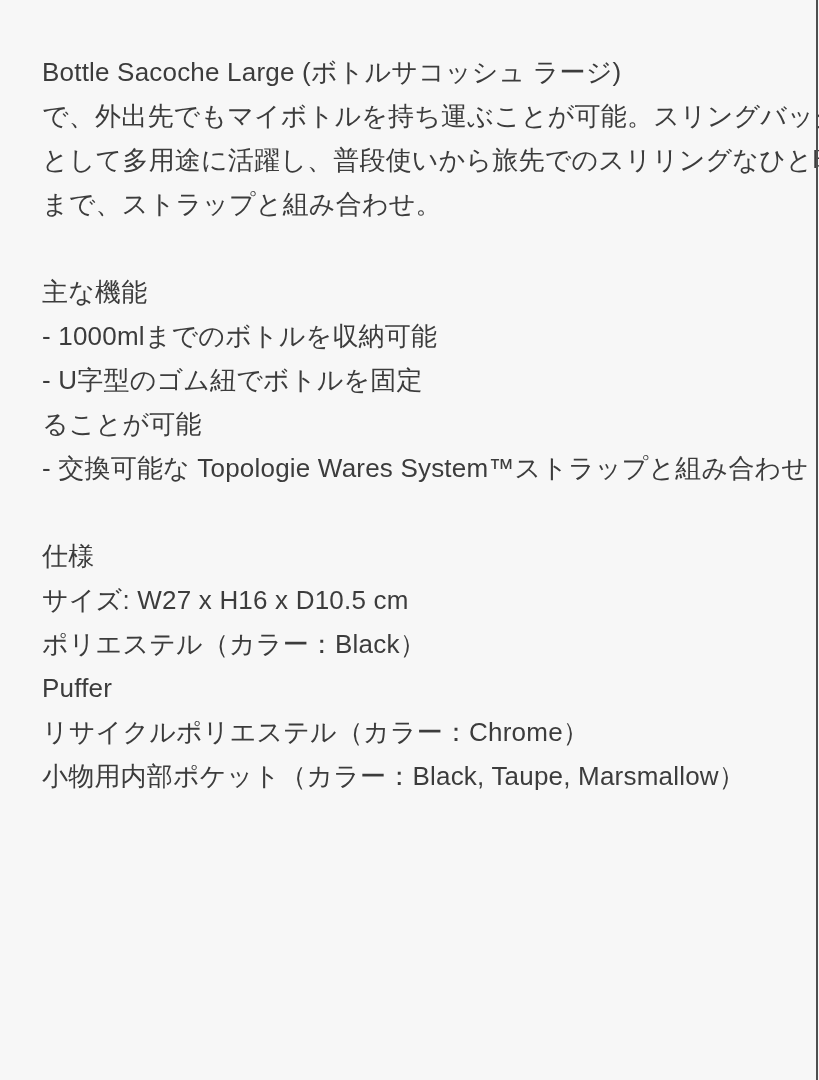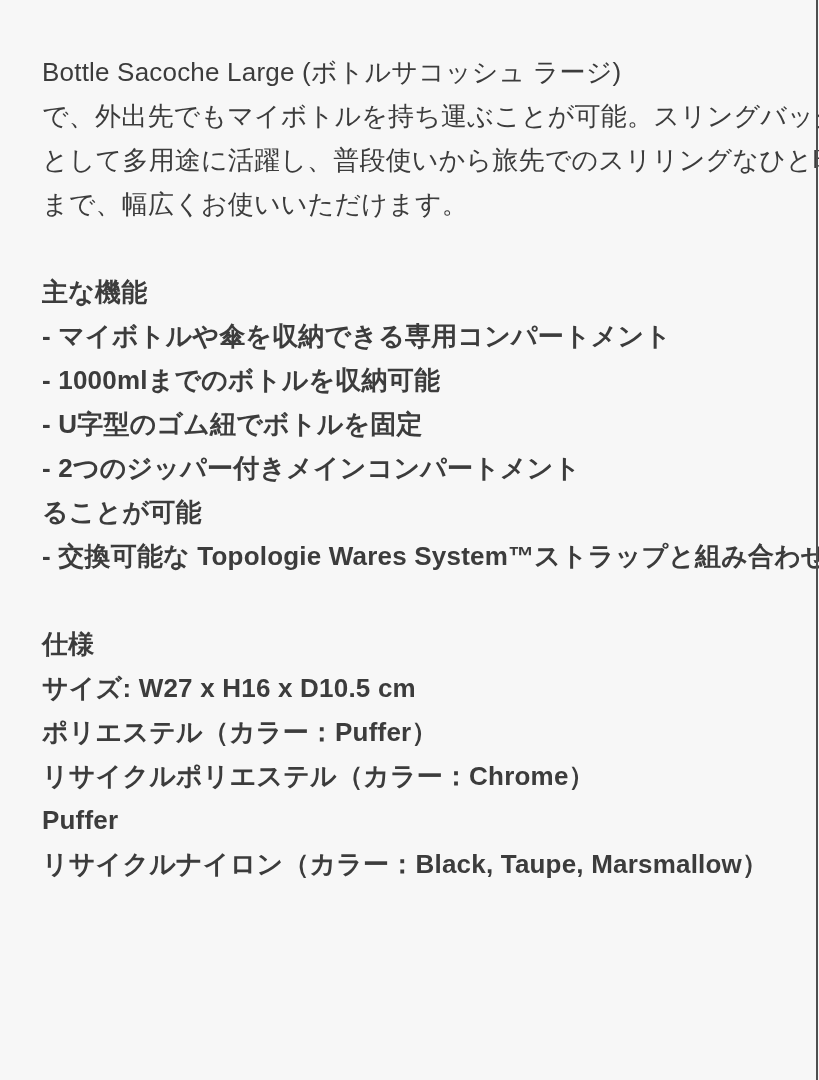--- a/index.html
+++ b/index.html
@@ -21,57 +21,55 @@
     left: 0;
     width: 819px;
     padding: 46px 20px 0 38px;
     box-sizing: border-box;
     font-size: 26px;
     line-height: 44px;
     letter-spacing: 0.2px;
     white-space: nowrap;
   }
   .section { margin: 4px; }
-  .section + .section { margin-top: 44px; font-weight: bold; }
+  .section + .section { margin-top: 44px; }
   .line { height: 44px; }
   .edge-line {
     position: absolute;
     top: 0;
     right: 1px;
     width: 2px;
     height: 1080px;
     background: #4f4f4f;
   }
 </style>
 </head>
 <body>
 
 <div class="content">
 
   <div class="section">
     <div class="line">Bottle Sacoche Large (ボトルサコッシュ ラージ)</div>
     <div class="line">で、外出先でもマイボトルを持ち運ぶことが可能。スリングバッグ</div>
     <div class="line">として多用途に活躍し、普段使いから旅先でのスリリングなひと時</div>
-    <div class="line">まで、幅広くお使いいただけます。</div>
+    <div class="line">まで、ストラップと組み合わせ。</div>
   </div>
 
   <div class="section">
     <div class="line">主な機能</div>
-    <div class="line">- マイボトルや傘を収納できる専用コンパートメント</div>
     <div class="line">- 1000mlまでのボトルを収納可能</div>
     <div class="line">- U字型のゴム紐でボトルを固定</div>
-    <div class="line">- 2つのジッパー付きメインコンパートメント</div>
     <div class="line">ることが可能</div>
     <div class="line">- 交換可能な Topologie Wares System™ストラップと組み合わせ</div>
   </div>
 
   <div class="section">
     <div class="line">仕様</div>
     <div class="line">サイズ: W27 x H16 x D10.5 cm</div>
-    <div class="line">ポリエステル（カラー：Puffer）</div>
+    <div class="line">ポリエステル（カラー：Black）</div>
+    <div class="line">Puffer</div>
     <div class="line">リサイクルポリエステル（カラー：Chrome）</div>
-    <div class="line">Puffer</div>
-    <div class="line">リサイクルナイロン（カラー：Black, Taupe, Marsmallow）</div>
+    <div class="line">小物用内部ポケット（カラー：Black, Taupe, Marsmallow）</div>
   </div>
 
 </div>
 
 <div class="edge-line"></div>
 
 </body></html>

